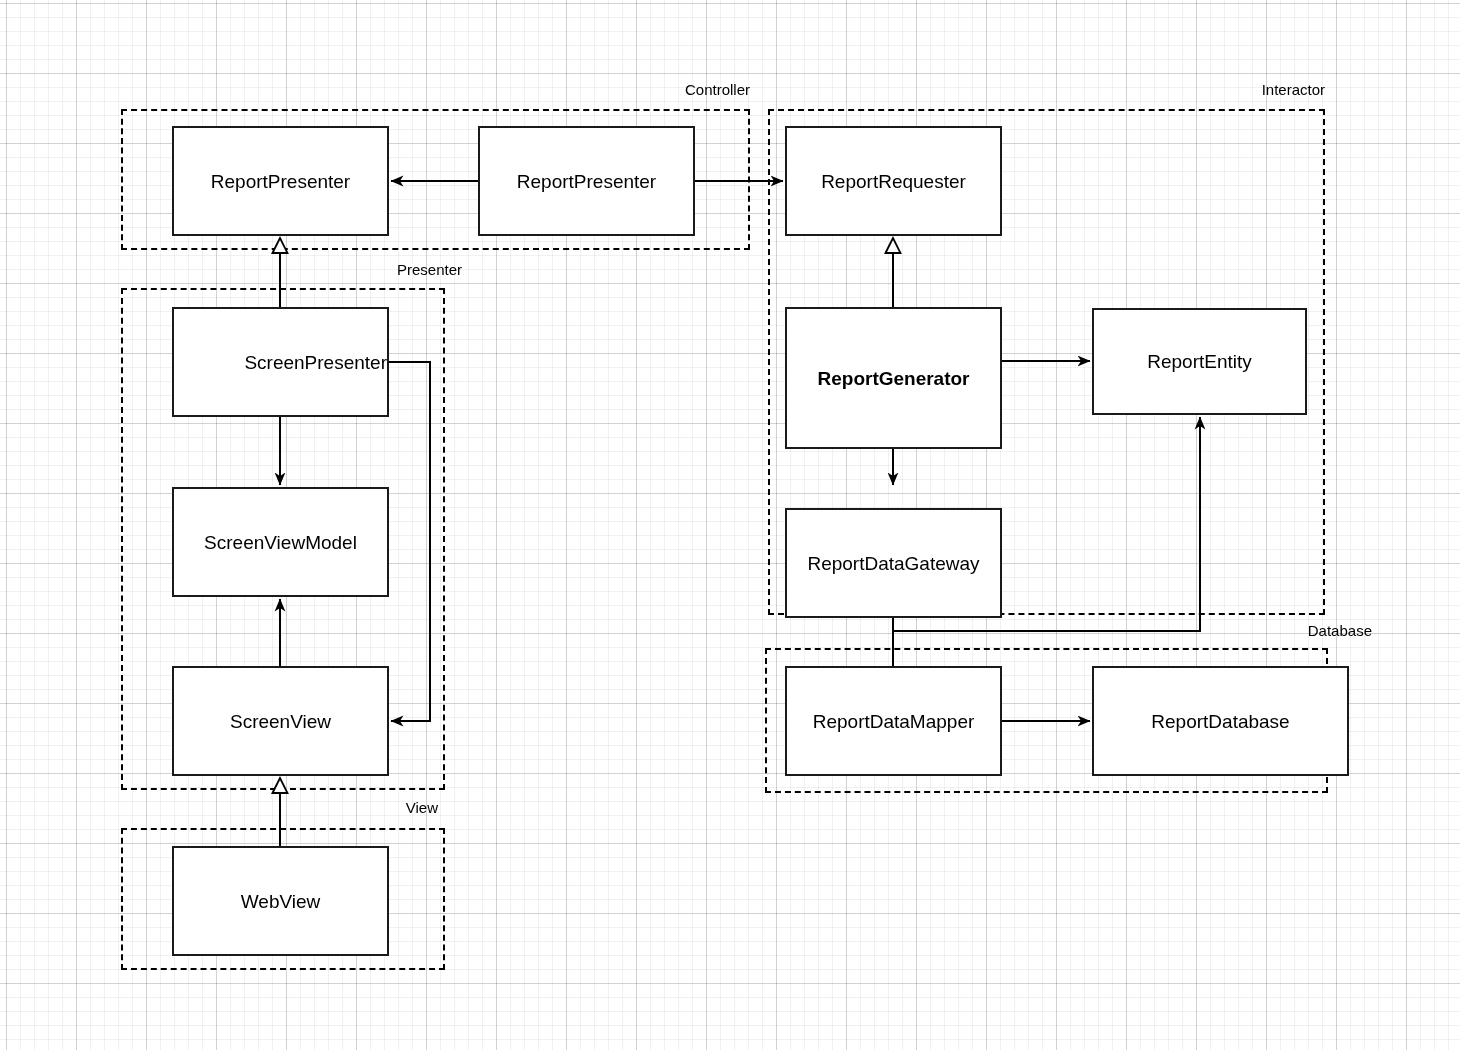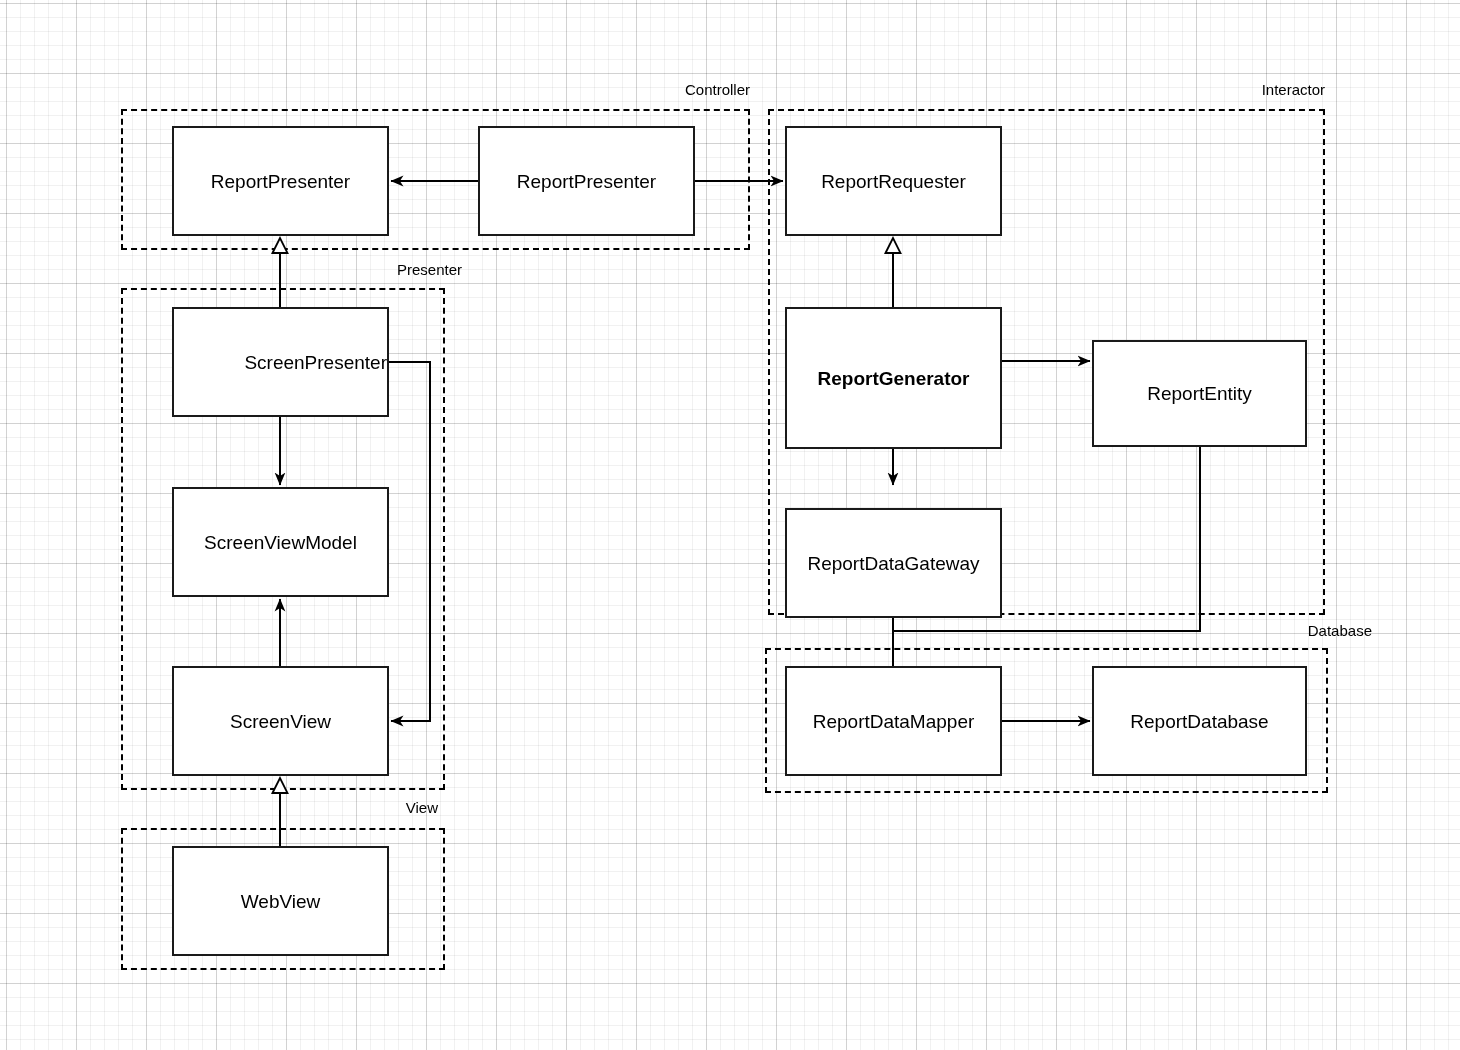--- a/index.html
+++ b/index.html
@@ -113,36 +113,36 @@
       </div>
       <div class="node" style="left: 785px; top: 126px; width: 217px; height: 110px;">
         <span class="node-label">ReportRequester</span>
       </div>
       <div class="node" style="left: 172px; top: 307px; width: 217px; height: 110px; justify-content: flex-end;">
         <span class="node-label">ScreenPresenter</span>
       </div>
       <div class="node" style="left: 785px; top: 307px; width: 217px; height: 142px; font-weight: bold;">
         <span class="node-label">ReportGenerator</span>
       </div>
-      <div class="node" style="left: 1092px; top: 308px; width: 215px; height: 107px; margin-top: 32px;">
+      <div class="node" style="left: 1092px; top: 308px; width: 215px; height: 107px;">
         <span class="node-label">ReportEntity</span>
       </div>
       <div class="node" style="left: 172px; top: 487px; width: 217px; height: 110px;">
         <span class="node-label">ScreenViewModel</span>
       </div>
       <div class="node" style="left: 785px; top: 508px; width: 217px; height: 110px;">
         <span class="node-label">ReportDataGateway</span>
       </div>
       <div class="node" style="left: 172px; top: 666px; width: 217px; height: 110px;">
         <span class="node-label">ScreenView</span>
       </div>
       <div class="node" style="left: 785px; top: 666px; width: 217px; height: 110px;">
         <span class="node-label">ReportDataMapper</span>
       </div>
-      <div class="node" style="left: 1092px; top: 666px; width: 215px; height: 110px;">
+      <div class="node" style="left: 1092px; top: 666px; width: 257px; height: 110px;">
         <span class="node-label">ReportDatabase</span>
       </div>
       <div class="node" style="left: 172px; top: 846px; width: 217px; height: 110px;">
         <span class="node-label">WebView</span>
       </div>
     </div>
 
 </div>
 
 </body></html>

